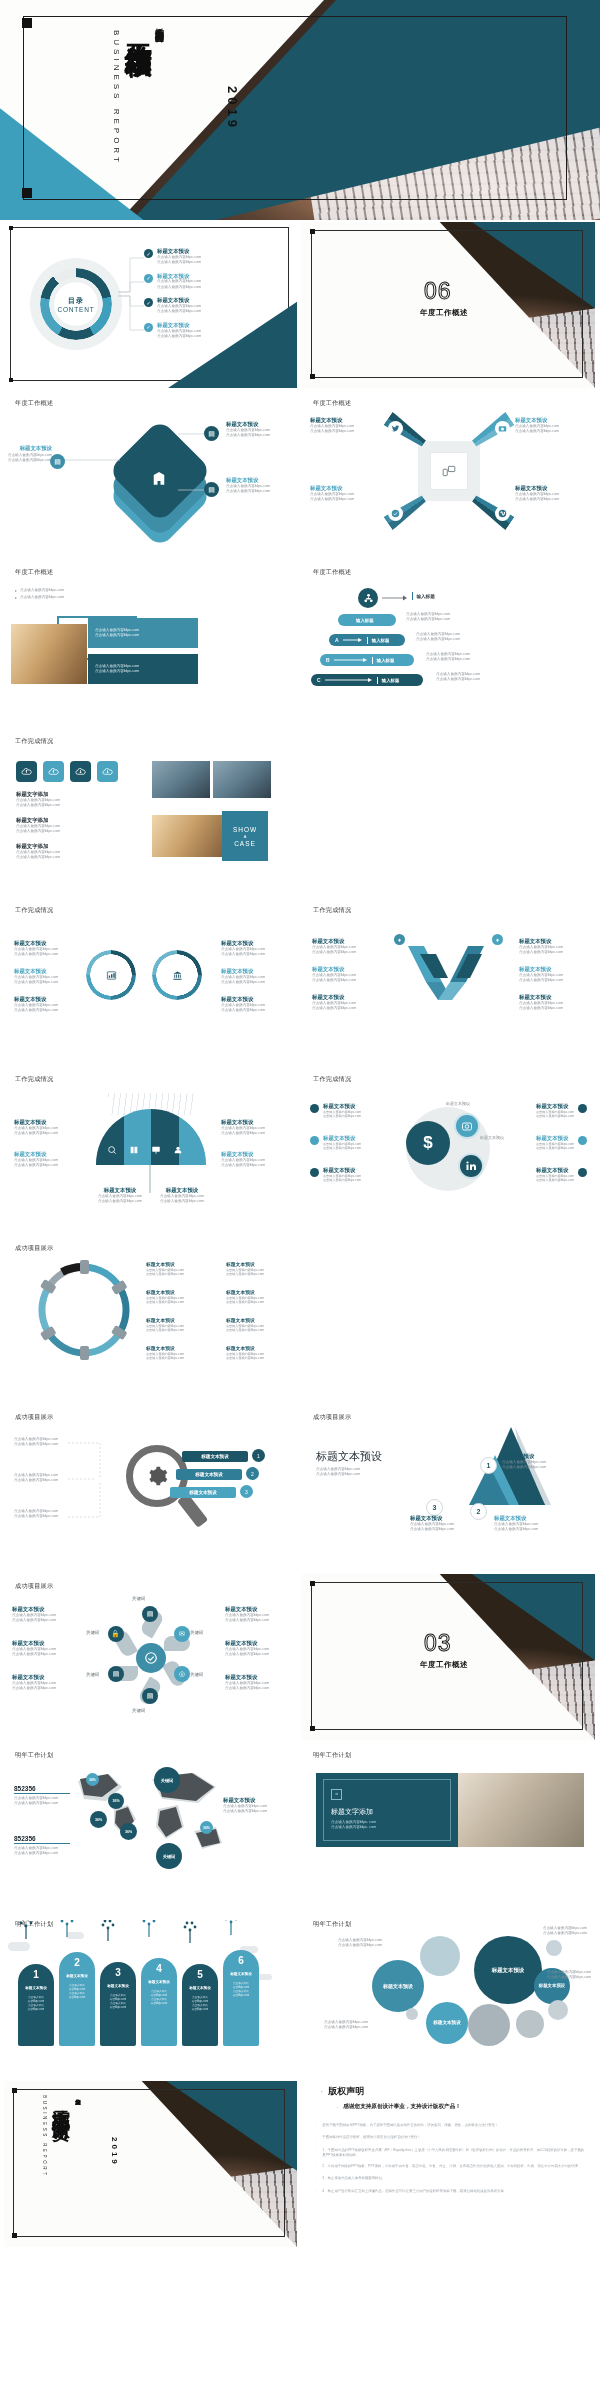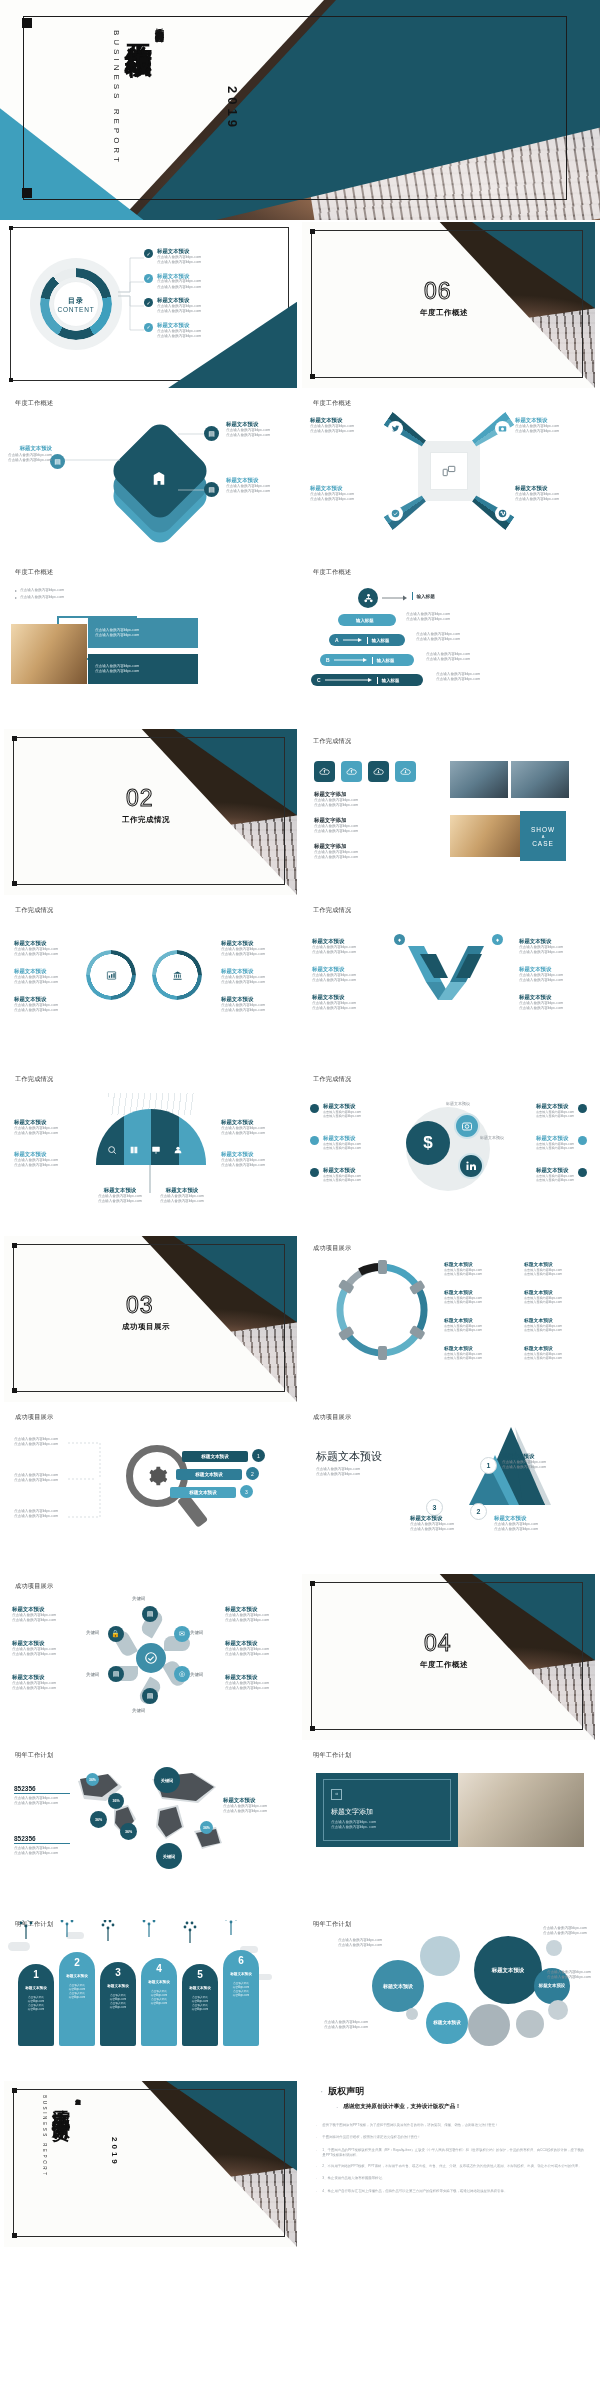--- a/index.html
+++ b/index.html
@@ -620,31 +620,20 @@
         </div>
         <div style="position:absolute;left:134px;top:112px;">
           <div class="t-body">点击输入替换内容bkpc.com</div>
           <div class="t-body">点击输入替换内容bkpc.com</div>
         </div>
       </div>
     </div>
 
     <div class="row">
 
-      <div class="slide divider">
-        <div class="ph"></div>
-        <div class="kb"></div>
-        <div class="white-w"></div>
-        <div style="position:absolute;top:0;right:0;width:60%;height:52%;background:#1b5566;clip-path:polygon(30% 0,100% 0,100% 100%);"></div>
-        <div class="frame2"></div>
-        <div class="sq tl"></div>
-        <div class="sq bl"></div>
-        <div class="num">02</div>
-        <div class="num-cap">工作完成情况</div>
-      </div>
 
       <div class="slide">
         <div class="hdr">工作完成情况</div>
 
         <div style="position:absolute;left:12px;top:32px;display:flex;gap:6px;">
           <div class="circ" style="width:21px;height:21px;border-radius:4px;background:#1b5566;">
             <svg width="11" height="11" viewBox="0 0 24 24" fill="none" stroke="#fff" stroke-width="1.7">
                 <path d="M6 18a4 4 0 0 1 0-8 5 5 0 0 1 9.7-1.3A3.5 3.5 0 0 1 19 18H6z"></path>
                 <path d="M12 15V9m0 0l-2 2m2-2l2 2"></path>
               </svg>
@@ -940,31 +929,20 @@
             <div class="t-title t-ser">标题文本预设</div>
             <div class="t-body" style="font-size:3.1px;">点击输入替换内容bkpc.com</div>
             <div class="t-body" style="font-size:3.1px;">点击输入替换内容bkpc.com</div>
           </div>
         </div>
       </div>
     </div>
 
     <div class="row">
 
-      <div class="slide divider">
-        <div class="ph"></div>
-        <div class="kb"></div>
-        <div class="white-w"></div>
-        <div style="position:absolute;top:0;right:0;width:60%;height:52%;background:#1b5566;clip-path:polygon(30% 0,100% 0,100% 100%);"></div>
-        <div class="frame2"></div>
-        <div class="sq tl"></div>
-        <div class="sq bl"></div>
-        <div class="num">03</div>
-        <div class="num-cap">成功项目展示</div>
-      </div>
 
       <div class="slide">
         <div class="hdr">成功项目展示</div>
 
         <svg class="arrowcircle" viewBox="0 0 104 104">
           <g fill="none" stroke-width="7" stroke-linecap="butt">
             <path d="M52 9 A43 43 0 0 1 88 30" stroke="#4aa3bf"></path>
             <path d="M88 30 A43 43 0 0 1 88 74" stroke="#2f7d97"></path>
             <path d="M88 74 A43 43 0 0 1 52 95" stroke="#5fb0c6"></path>
             <path d="M52 95 A43 43 0 0 1 16 74" stroke="#3e8ea8"></path>
@@ -1181,21 +1159,21 @@
       </div>
 
       <div class="slide divider">
         <div class="ph"></div>
         <div class="kb"></div>
         <div class="white-w"></div>
         <div style="position:absolute;top:0;right:0;width:60%;height:52%;background:#1b5566;clip-path:polygon(30% 0,100% 0,100% 100%);"></div>
         <div class="frame2"></div>
         <div class="sq tl"></div>
         <div class="sq bl"></div>
-        <div class="num">04</div>
+        <div class="num">03</div>
         <div class="num-cap">年度工作概述</div>
       </div>
     </div>
 
     <div class="row">
 
       <div class="slide">
         <div class="hdr">明年工作计划</div>
 
         <div class="wmap">

